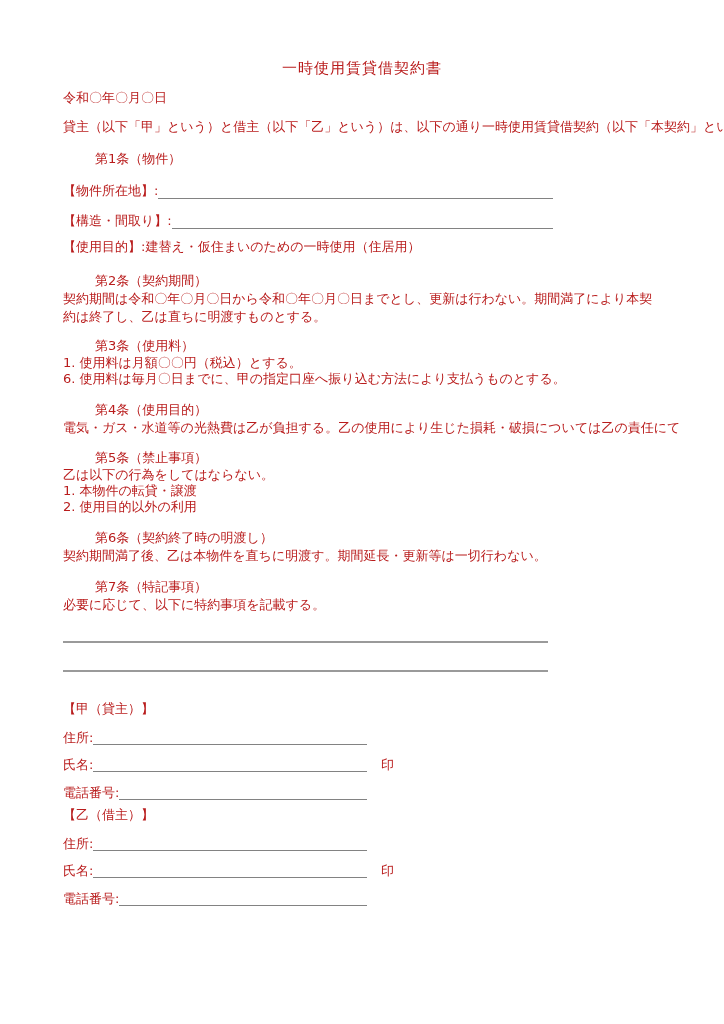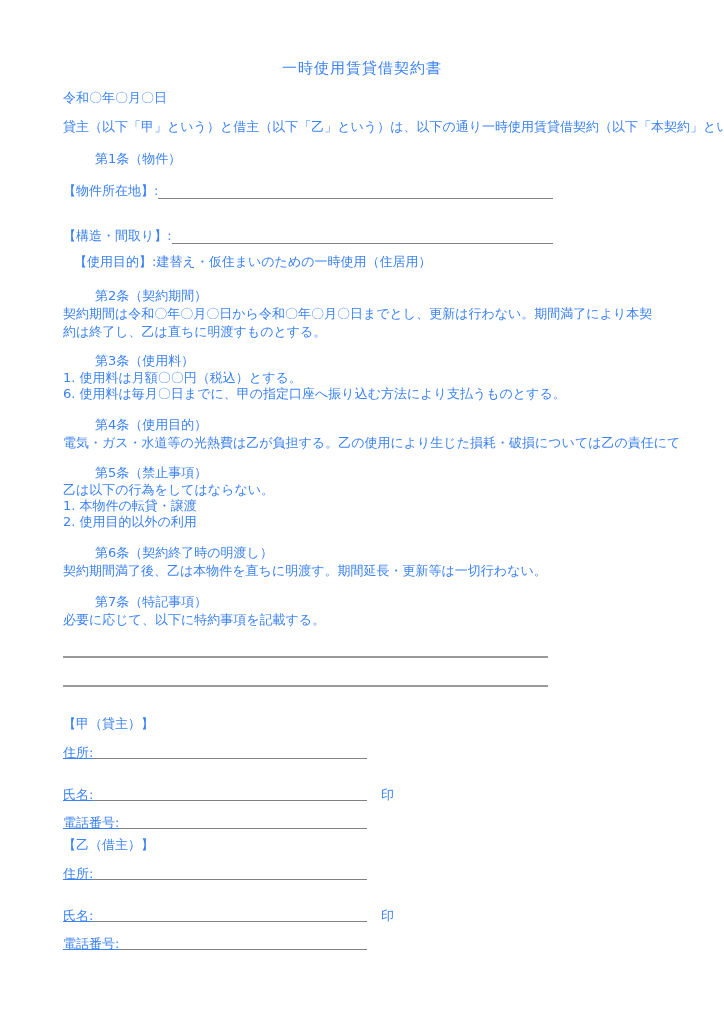--- a/index.html
+++ b/index.html
@@ -9,21 +9,21 @@
   }
   .doc-page {
     position: relative;
     width: 724px;
     height: 1024px;
     background: #ffffff;
     box-sizing: border-box;
     padding: 58px 63px 0 63px;
     font-family: "DejaVu Sans", "Liberation Sans", sans-serif;
     font-size: 13px;
-    color: #3b82f6;
+    color: #b91c1c;
     overflow: hidden;
   }
   .doc-title {
     text-align: center;
     font-size: 15px;
     line-height: 20px;
     letter-spacing: 1px;
     white-space: nowrap;
   }
   .t-line {
@@ -46,52 +46,51 @@
     white-space: nowrap;
   }
   .field-row .field-label { line-height: 18px; }
   .fill-line {
     flex: 1 1 auto;
     border-bottom: 1px solid #828282;
     height: 16px;
     margin-bottom: 1px;
   }
 
-  .purpose-row { margin-top: 6px; line-height: 18px; white-space: nowrap; margin-left: 11px; }
+  .purpose-row { margin-top: 6px; line-height: 18px; white-space: nowrap; }
 
   
   .blank-rule {
     width: 485px;
     height: 0;
     border-bottom: 2px solid #9a9a9a;
     margin-top: 27px;
   }
 
   
   .party-head { margin-top: 28px; line-height: 18px; white-space: nowrap; }
   .sig-row {
     display: flex;
     align-items: flex-end;
     margin-top: 9px;
     height: 19px;
     white-space: nowrap;
   }
   .sig-inner {
     display: flex;
-    align-items: center;
+    align-items: flex-end;
     width: 304px;
-    text-decoration: underline;
   }
   .sig-inner .sig-label { line-height: 17px; }
   .sig-inner .fill-line { height: 14px; }
   .seal {
     margin-left: 14px;
     line-height: 17px;
   }
-  .mt8  { margin-top: 23px; }
+  .mt8  { margin-top: 8px; }
   .mt5  { margin-top: 5px; }
   .gap-a2 { margin-top: 16px; }
   .gap-a3 { margin-top: 12px; }
   .gap-a5 { margin-top: 12px; }
 </style>
 </head>
 <body>
 
 <div class="doc-page">
 

